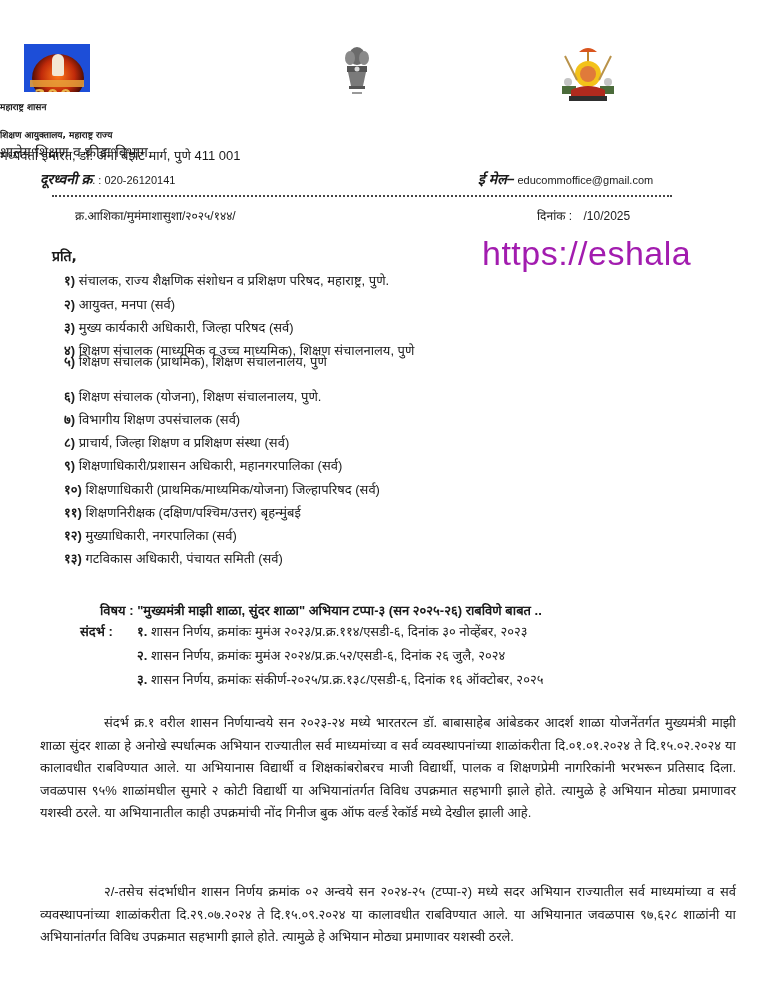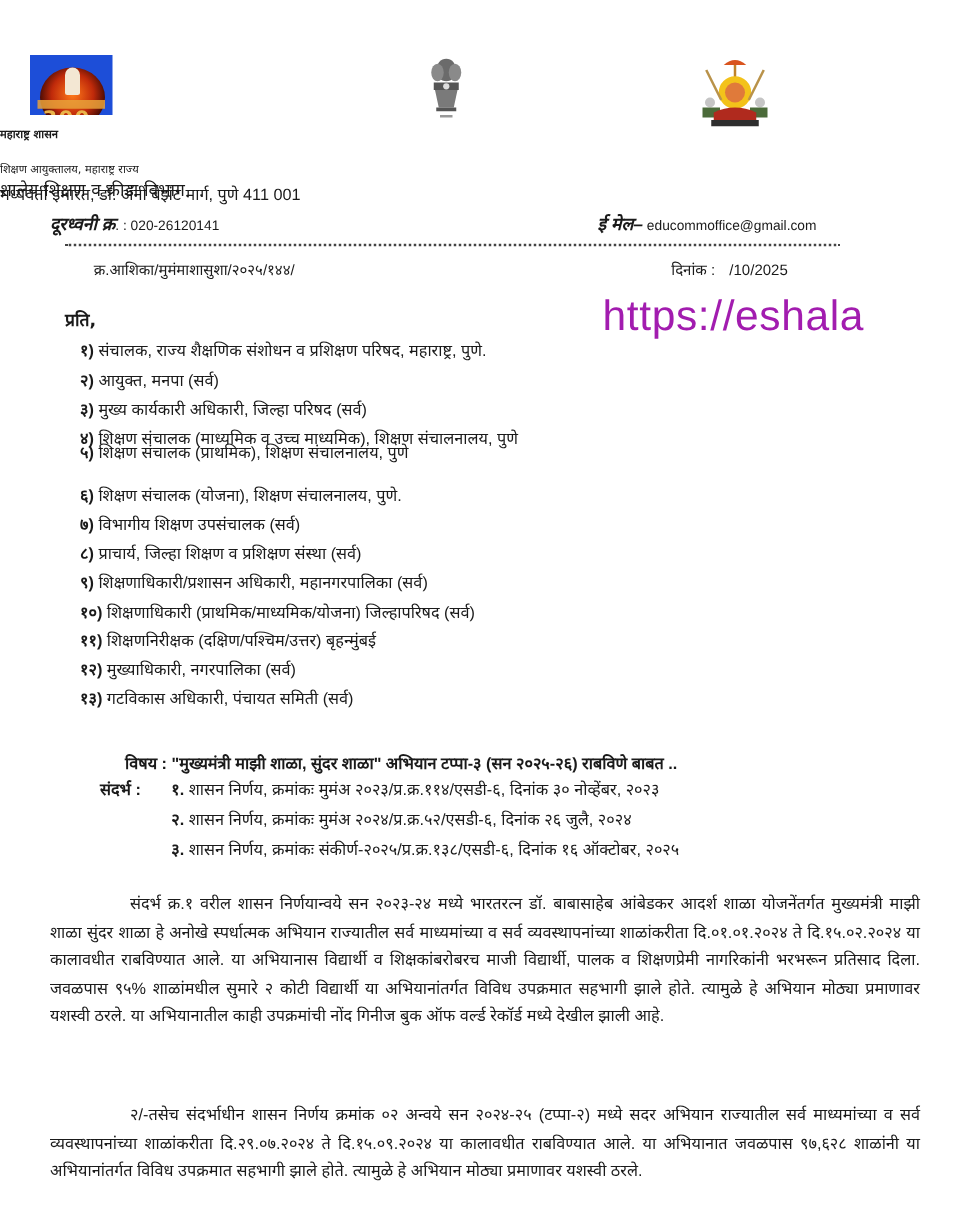--- a/index.html
+++ b/index.html
@@ -11,21 +11,21 @@
   .logo-left .glow { position:absolute; left:8px; top:10px; width:52px; height:48px; border-radius:50%;
     background:radial-gradient(circle at 50% 45%, #ff7a1a 0%, #c02a0a 45%, #3a0804 75%, transparent 78%); }
   .logo-left .figure { position:absolute; left:28px; top:10px; width:12px; height:22px; background:#f3e7d3; border-radius:6px 6px 2px 2px; }
   .logo-left .banner { position:absolute; left:6px; top:36px; width:54px; height:7px; background:#e8a13a; opacity:.85; }
   .logo-left .num { position:absolute; left:10px; top:42px; font-size:17px; font-weight:bold; color:#e9b44a; letter-spacing:1px; }
   .emblem { left:338px; top:44px; width:38px; height:56px; }
   .logo-right { left:557px; top:44px; width:62px; height:60px; }
   .header-lines { left:0; width:768px; text-align:left; }
   .h1 { top:100px; font-size:9px; font-weight:bold; }
   .h2 { top:114px; font-size:14px; font-weight:normal;margin-top:28px; }
-  .h3 { top:128px; font-size:9px; font-weight:normal; }
+  .h3 { top:128px; font-size:9px; font-weight:bold; }
   .h4 { top:146px; font-size:13px; font-family:"Liberation Sans", sans-serif; }
   .contact-row { top:169px; left:40px; width:640px; font-size:11px; font-family:"Liberation Sans", sans-serif; }
   .contact-row b { font-size:14px;font-style:italic; }
   .rule { top:195px; left:52px; width:620px; border-top:2px dotted #444; }
   .refline { top:207px; left:40px; font-size:12px; font-family:"Liberation Sans", sans-serif;margin-left:35px; }
   .dateline { top:207px; left:537px; font-size:12px; font-family:"Liberation Sans", sans-serif; }
   .watermark { top:234px; left:482px; font-size:34px; color:#a21caf; font-family:"Liberation Sans", sans-serif; letter-spacing:0.5px; }
   .prati { top:246px; left:40px; font-size:14px; font-weight:bold;margin-left:12px; }
   .recip { left:64px; font-size:13px; font-family:"Liberation Sans", sans-serif; white-space:nowrap; }
   .recip b { font-weight:bold; }

